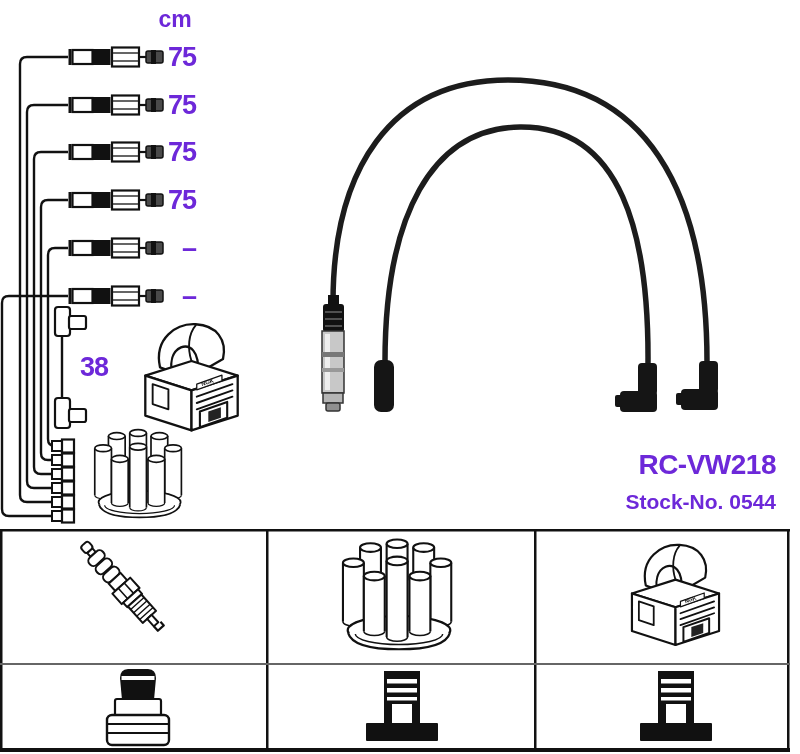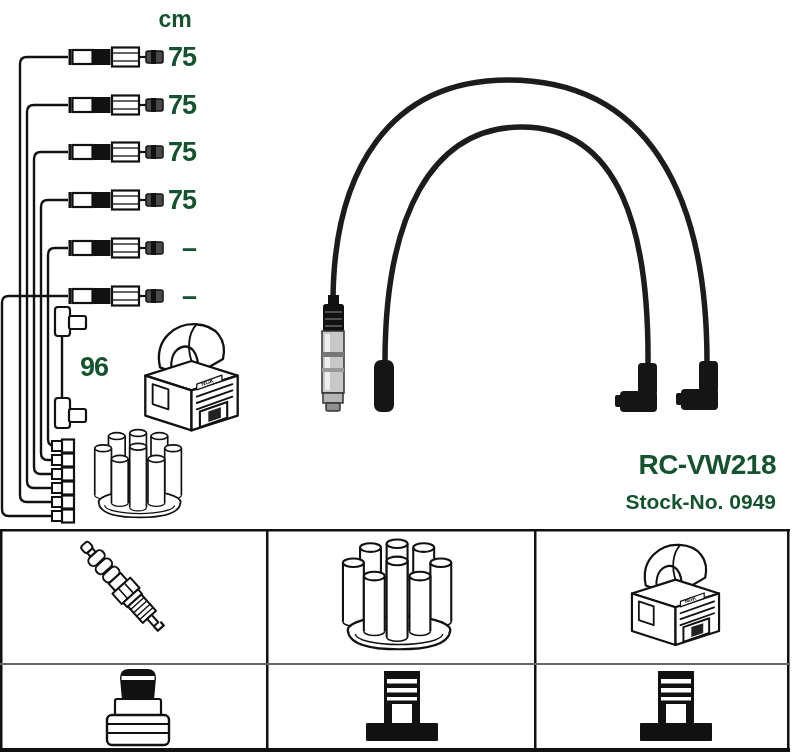--- a/index.html
+++ b/index.html
@@ -1,17 +1,17 @@
 <!DOCTYPE html>
 <html><head>
 <meta charset="utf-8">
 <style>
   html,body{margin:0;padding:0;background:#fff;}
   #stage{position:relative;width:800px;height:754px;background:#ffffff;overflow:hidden;
-         font-family:"Liberation Sans",sans-serif;color:#14532d;}
+         font-family:"Liberation Sans",sans-serif;color:#6d28d9;}
   #art{position:absolute;left:0;top:0;}
   .txt{position:absolute;font-weight:bold;white-space:nowrap;}
   .unit{left:149px;top:6px;width:52px;text-align:center;font-size:23px;}
   .len{left:144px;width:52px;height:30px;text-align:right;font-size:27px;line-height:30px;letter-spacing:-1px;}
   .len0{top:42px;} .len1{top:90px;} .len2{top:137px;} .len3{top:185px;} .len4{top:233px;} .len5{top:281px;}
   .coil-len{left:80px;top:352px;font-size:27px;letter-spacing:-1px;}
   .code{right:24px;top:449px;font-size:28px;letter-spacing:-0.5px;text-align:right;margin-left:18px;}
   .stock{right:24px;top:490px;font-size:21px;text-align:right;}
 </style>
 </head>
@@ -281,16 +281,16 @@
     <use href="#pedestal" transform="translate(640,671)"></use>
   </svg>
 
   <div class="txt unit">cm</div>
   <div class="txt len len0">75</div>
   <div class="txt len len1">75</div>
   <div class="txt len len2">75</div>
   <div class="txt len len3">75</div>
   <div class="txt len len4">–</div>
   <div class="txt len len5">–</div>
-  <div class="txt coil-len">96</div>
+  <div class="txt coil-len">38</div>
   <div class="txt code">RC-VW218</div>
-  <div class="txt stock">Stock-No. 0949</div>
+  <div class="txt stock">Stock-No. 0544</div>
 </div>
 
 </body></html>

